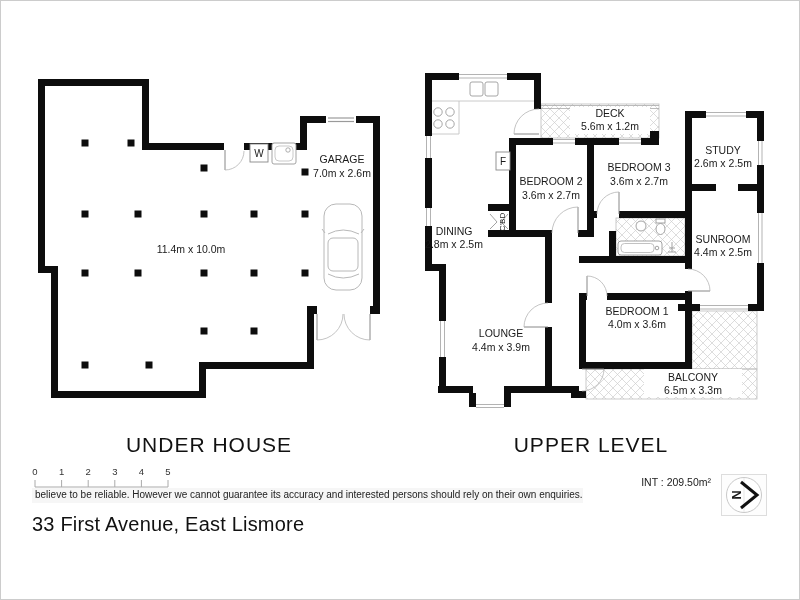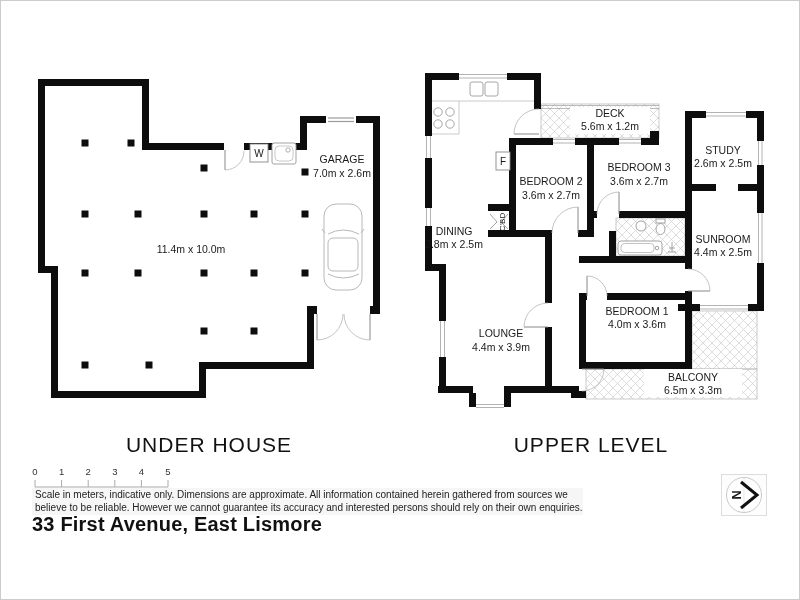--- a/index.html
+++ b/index.html
@@ -18,21 +18,21 @@
     font-size:10px;line-height:12.5px;color:#222;background:#f6f6f6;
     padding:1px 3px;
   }
   .disclaimer div{white-space:nowrap;}
   .areas{
     position:absolute;left:540px;top:475px;width:170px;text-align:right;
     font-size:10.5px;line-height:13px;color:#222;
   }
   .address{
     position:absolute;left:31px;top:512px;
-    font-size:20px;font-weight:bold;color:#111;letter-spacing:0.2px;
+    font-size:20px;font-weight:normal;color:#111;letter-spacing:0.2px;
   }
   .compass{position:absolute;left:720px;top:473px;}
   .scalebar{position:absolute;left:24px;top:462px;}
 </style>
 </head>
 <body>
 
 <div class="canvas">
 
   <svg width="800" height="460" viewBox="0 0 800 460">
@@ -321,26 +321,26 @@
         <line x1="36.6" y1="17" x2="36.6" y2="24"></line>
       <line x1="63.2" y1="17" x2="63.2" y2="24"></line>
         <line x1="89.8" y1="17" x2="89.8" y2="24"></line>
       <line x1="116.4" y1="17" x2="116.4" y2="24"></line>
         <line x1="143" y1="17" x2="143" y2="24"></line>
     </g>
   </svg>
 
   
   <div class="disclaimer">
-    <div>Scale in meters, indicative only. Dimensions are approximate. All information contained herein gathered from sources we</div>
     <div>believe to be reliable. However we cannot guarantee its accuracy and interested persons should rely on their own enquiries.</div>
   </div>
 
   
   <div class="areas">
+    <div>INT : 209.50m²</div>
   </div>
 
   
   <svg class="compass" width="46" height="42" viewBox="0 0 46 42">
     <rect x="0.5" y="0.5" width="45" height="41" fill="#fdfdfd" stroke="#ddd" stroke-width="1"></rect>
     <circle cx="23" cy="21" r="17.5" fill="#fff" stroke="#c9c9c9" stroke-width="1"></circle>
     <line x1="23" y1="4" x2="23" y2="38" stroke="#ddd" stroke-width="0.7"></line>
     <text x="14" y="21" text-anchor="middle" font-size="13" font-weight="bold" transform="rotate(90 14 21)" dominant-baseline="middle">N</text>
     <path d="M20,8 L36,21 L20,34" fill="none" stroke="#111" stroke-width="3" stroke-linejoin="miter"></path>
   </svg>

